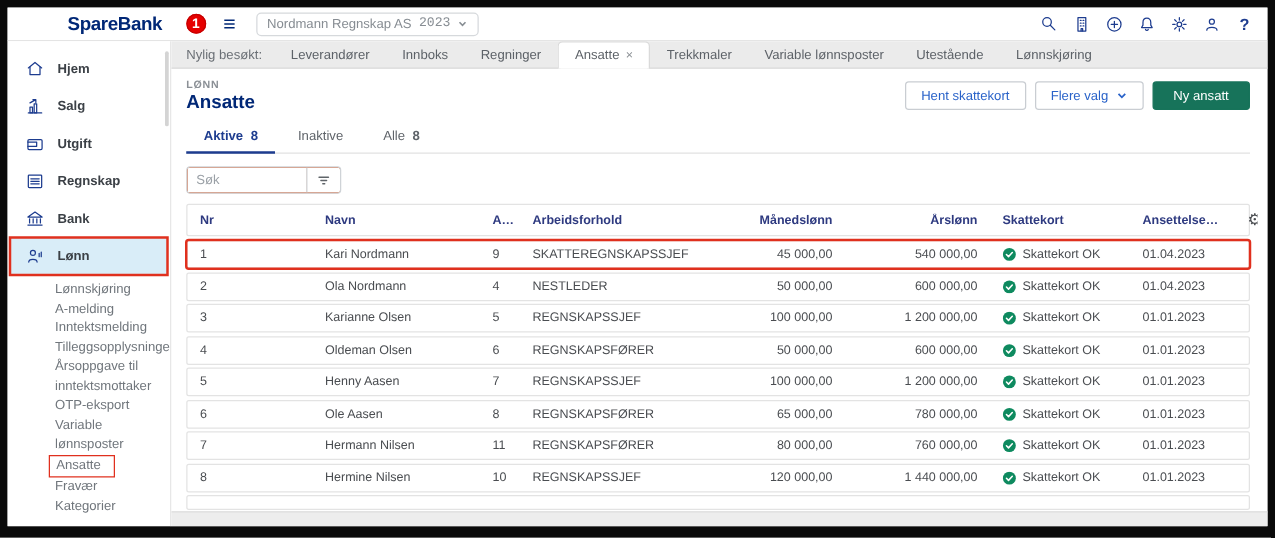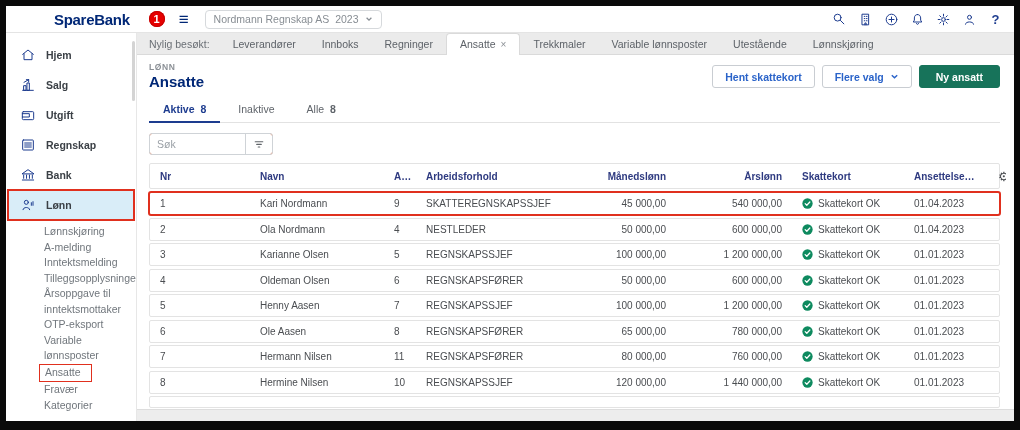--- a/index.html
+++ b/index.html
@@ -9,21 +9,21 @@
   .app { position:absolute; top:6px; left:6px; right:6px; bottom:9px; background:#fff; display:flex; flex-direction:column; overflow:hidden; }
 
   
   .topbar { height:27px; flex:0 0 27px; display:flex; align-items:center; padding:0 10px 0 12px; border-bottom:1px solid #e4e4e4; background:#fff; }
   .brand { display:flex; align-items:center; gap:19px; cursor:pointer;margin-left:36px; }
   .brand-text { font-size:15px; font-weight:bold; color:#002776; letter-spacing:-0.3px; }
   .brand-badge { width:16px; height:16px; border-radius:50%; background:#e60000; color:#fff; font-size:11px; font-weight:bold; display:flex; align-items:center; justify-content:center; box-shadow:0 0 0 1px #c40000 inset; }
   .hamburger { margin-left:14px; color:#002776; font-size:17px; line-height:1; cursor:pointer; font-weight:bold; }
   .company-select { margin-left:16px; display:flex; align-items:center; gap:6px; border:1px solid #d6d9dc; border-radius:4px; padding:2px 8px; height:19px; cursor:pointer; }
   .company-select .co-name { font-size:10.5px; color:#878d93; }
-  .company-select .co-year { font-size:10.5px; color:#878d93; }
+  .company-select .co-year { font-size:10.5px; color:#878d93;font-family:Liberation Mono, monospace; }
   .chev { width:8px; height:8px; fill:none; stroke:#878d93; stroke-width:1.6; }
   .topbar-icons { margin-left:auto; display:flex; align-items:center; gap:9px; }
   .tb-icon { width:17px; height:17px; display:flex; align-items:center; justify-content:center; color:#1d3c8f; cursor:pointer; }
   .tb-icon svg { width:15px; height:15px; stroke:#1d3c8f; fill:none; stroke-width:1.6; stroke-linecap:round; stroke-linejoin:round; }
   .tb-icon.txt { font-size:13px; font-weight:bold; color:#1d3c8f; }
 
   
   .body { flex:1; display:flex; min-height:0; }
   .sidebar { width:131px; flex:0 0 131px; background:#fff; border-right:1px solid #e7e7e7; position:relative; padding-top:7px; overflow:hidden; }
   .sb-thumb { position:absolute; right:1px; top:8px; width:3px; height:60px; background:#d4d4d4; border-radius:2px; }
@@ -45,21 +45,21 @@
   .tab .x { color:#8b9095; margin-left:5px; font-size:10px; }
 
   
   .content { flex:1; padding:7px 14px 0 12px; min-height:0; }
   .bottom-strip { flex:0 0 12px; background:#ededed; border-top:1px solid #ddd; }
 
   .page-head { display:flex; align-items:flex-start; }
   .eyebrow { font-size:8.5px; font-weight:bold; color:#8b9096; letter-spacing:0.6px; }
   .page-title { font-size:15px; font-weight:bold; color:#002776; margin-top:1px; }
   .actions { margin-left:auto; display:flex; gap:7px; align-items:center; margin-top:3px; }
-  .btn { height:23px; border-radius:3px; font-size:10.5px; font-weight:bold; padding:0 12px; display:flex; align-items:center; gap:6px; cursor:pointer; font-family:inherit;text-align:center; }
+  .btn { height:23px; border-radius:3px; font-size:10.5px; font-weight:normal; padding:0 12px; display:flex; align-items:center; gap:6px; cursor:pointer; font-family:inherit;text-align:center; }
   .btn.outline { background:#fff; border:1px solid #c9cdd2; color:#2a63c9; }
   .btn.primary { background:#17735a; border:1px solid #17735a; color:#fff; padding:0 16px; }
   .btn .chev { stroke:#2a63c9; width:9px; height:9px; }
 
   .filter-tabs { display:flex; gap:4px; margin-top:13px; border-bottom:1px solid #e2e2e2; }
   .ftab { font-size:10.5px; color:#5f646a; padding:0 14px 6px 14px; cursor:pointer; }
   .ftab b.cnt { margin-left:6px; font-weight:bold; }
   .ftab.active { color:#1d3c8f; font-weight:bold; border-bottom:2px solid #1d3c8f; margin-bottom:-1px; }
 
   .search-row { margin-top:10px; display:flex; }

